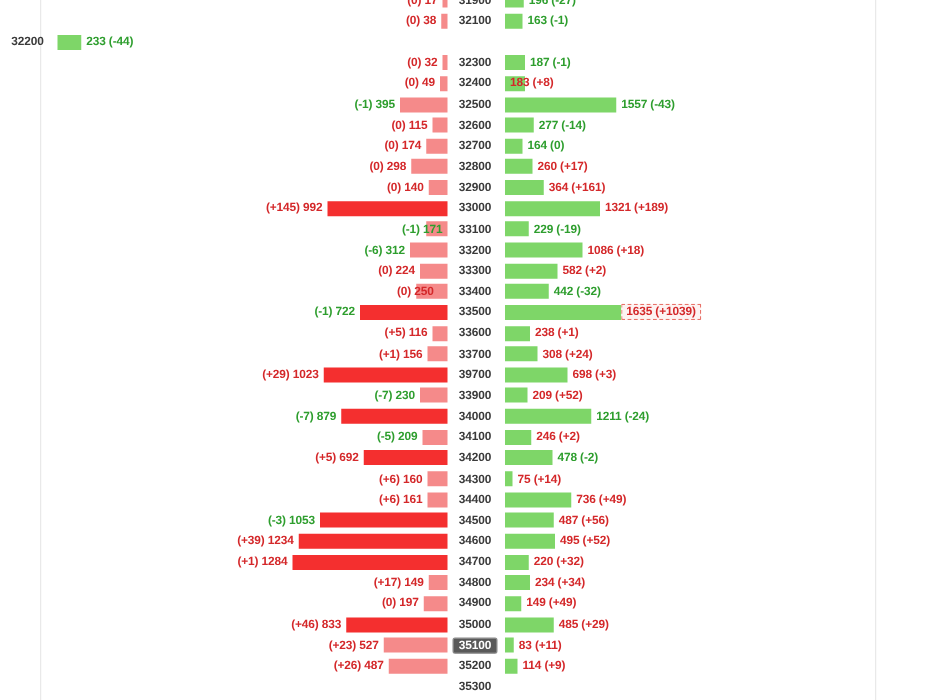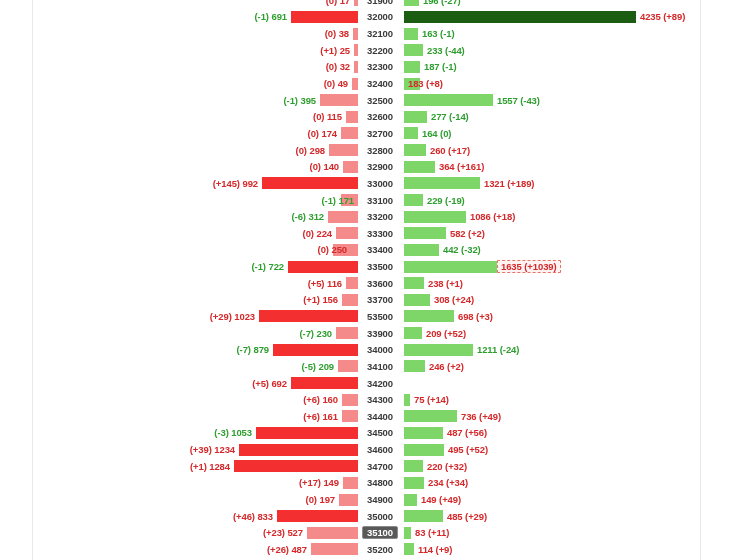--- a/index.html
+++ b/index.html
@@ -154,49 +154,32 @@
         <div class="side-price">
           <span class="price-cell">31900</span>
         </div>
         <div class="side-ask">
           <div class="ask-bar" style="width: 15px; background: rgb(126, 214, 104);"></div>
           <span class="ask-label down" style="margin-left: 15px;">196 (-27)</span>
         </div>
       </div>
       <div class="ladder-row">
         <div class="side-bid">
-          <span class="bid-label down" style="margin-right: 67px;">(-1) 691</span>
-          <div class="bid-bar" style="width: 67px; background: rgb(244, 47, 47);"></div>
-        </div>
-        <div class="side-price">
-          <span class="price-cell">32000</span>
-        </div>
-        <div class="side-ask">
-          <div class="ask-bar" style="width: 232px; background: rgb(27, 94, 18);"></div>
-          <span class="ask-label up" style="margin-left: 232px;">4235 (+89)</span>
-        </div>
-      </div>
-      <div class="ladder-row">
-        <div class="side-bid">
           <span class="bid-label up" style="margin-right: 5px;">(0) 38</span>
           <div class="bid-bar" style="width: 5px; background: rgb(245, 138, 138);"></div>
         </div>
         <div class="side-price">
           <span class="price-cell">32100</span>
         </div>
         <div class="side-ask">
           <div class="ask-bar" style="width: 14px; background: rgb(126, 214, 104);"></div>
           <span class="ask-label down" style="margin-left: 14px;">163 (-1)</span>
         </div>
       </div>
       <div class="ladder-row">
-        <div class="side-bid">
-          <span class="bid-label up" style="margin-right: 4px;">(+1) 25</span>
-          <div class="bid-bar" style="width: 4px; background: rgb(245, 138, 138);"></div>
-        </div>
         <div class="side-price">
           <span class="price-cell">32200</span>
         </div>
         <div class="side-ask">
           <div class="ask-bar" style="width: 19px; background: rgb(126, 214, 104);"></div>
           <span class="ask-label down" style="margin-left: 19px;">233 (-44)</span>
         </div>
       </div>
       <div class="ladder-row">
         <div class="side-bid">
@@ -392,21 +375,21 @@
           <div class="ask-bar" style="width: 26px; background: rgb(126, 214, 104);"></div>
           <span class="ask-label up" style="margin-left: 26px;">308 (+24)</span>
         </div>
       </div>
       <div class="ladder-row">
         <div class="side-bid">
           <span class="bid-label up" style="margin-right: 99px;">(+29) 1023</span>
           <div class="bid-bar" style="width: 99px; background: rgb(244, 47, 47);"></div>
         </div>
         <div class="side-price">
-          <span class="price-cell">53500</span>
+          <span class="price-cell">39700</span>
         </div>
         <div class="side-ask">
           <div class="ask-bar" style="width: 50px; background: rgb(126, 214, 104);"></div>
           <span class="ask-label up" style="margin-left: 50px;">698 (+3)</span>
         </div>
       </div>
       <div class="ladder-row">
         <div class="side-bid">
           <span class="bid-label down" style="margin-right: 22px;">(-7) 230</span>
           <div class="bid-bar" style="width: 22px; background: rgb(245, 138, 138);"></div>
@@ -446,20 +429,24 @@
         </div>
       </div>
       <div class="ladder-row">
         <div class="side-bid">
           <span class="bid-label up" style="margin-right: 67px;">(+5) 692</span>
           <div class="bid-bar" style="width: 67px; background: rgb(244, 47, 47);"></div>
         </div>
         <div class="side-price">
           <span class="price-cell">34200</span>
         </div>
+        <div class="side-ask">
+          <div class="ask-bar" style="width: 38px; background: rgb(126, 214, 104);"></div>
+          <span class="ask-label down" style="margin-left: 38px;">478 (-2)</span>
+        </div>
       </div>
       <div class="ladder-row">
         <div class="side-bid">
           <span class="bid-label up" style="margin-right: 16px;">(+6) 160</span>
           <div class="bid-bar" style="width: 16px; background: rgb(245, 138, 138);"></div>
         </div>
         <div class="side-price">
           <span class="price-cell">34300</span>
         </div>
         <div class="side-ask">

